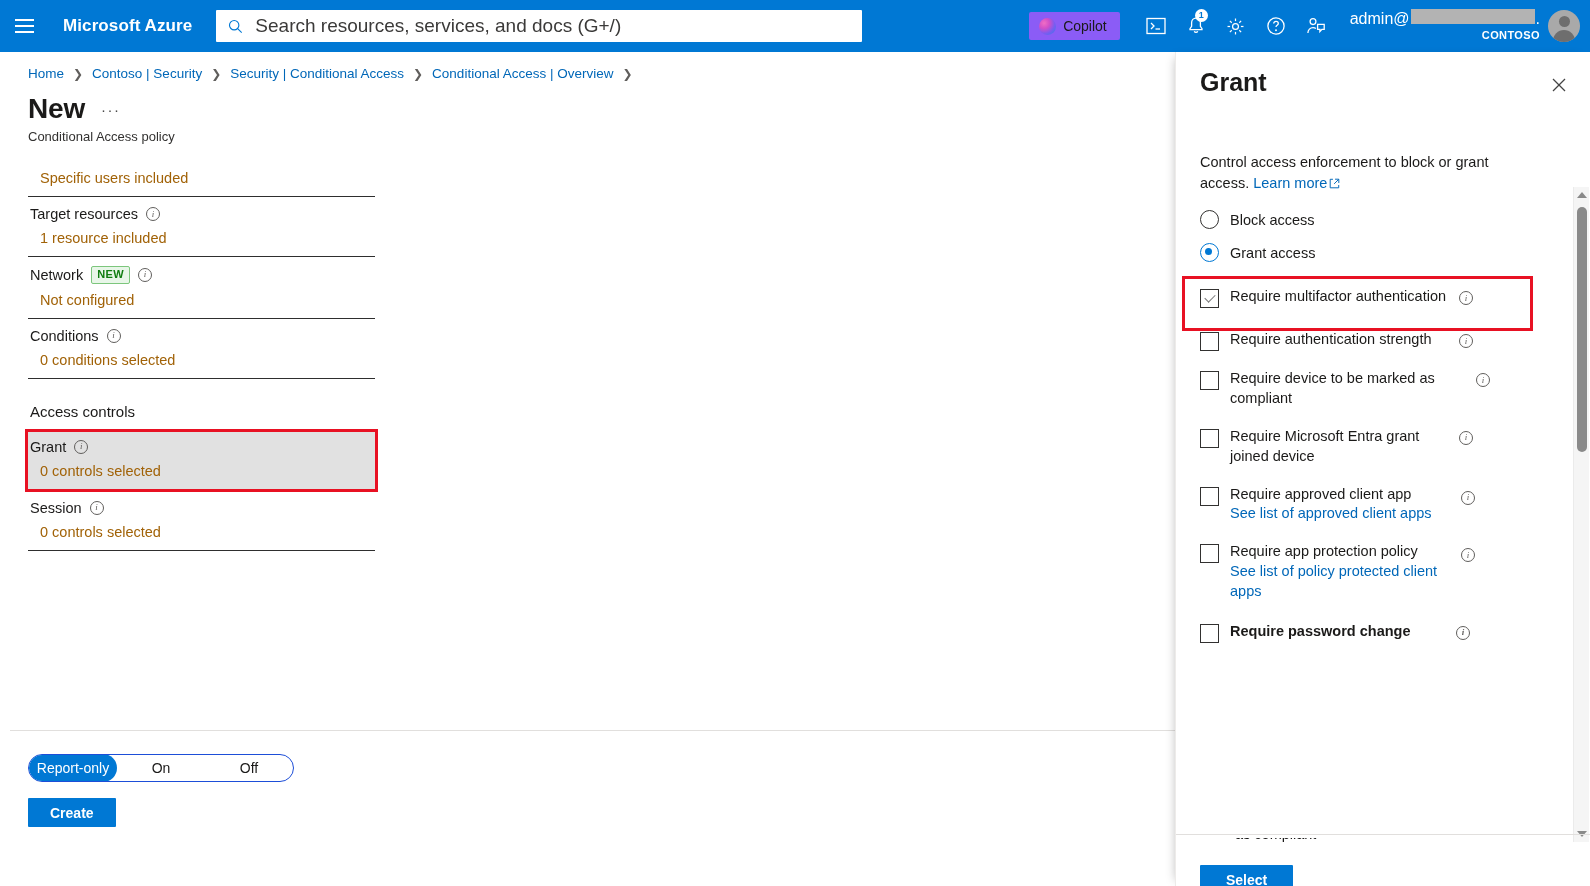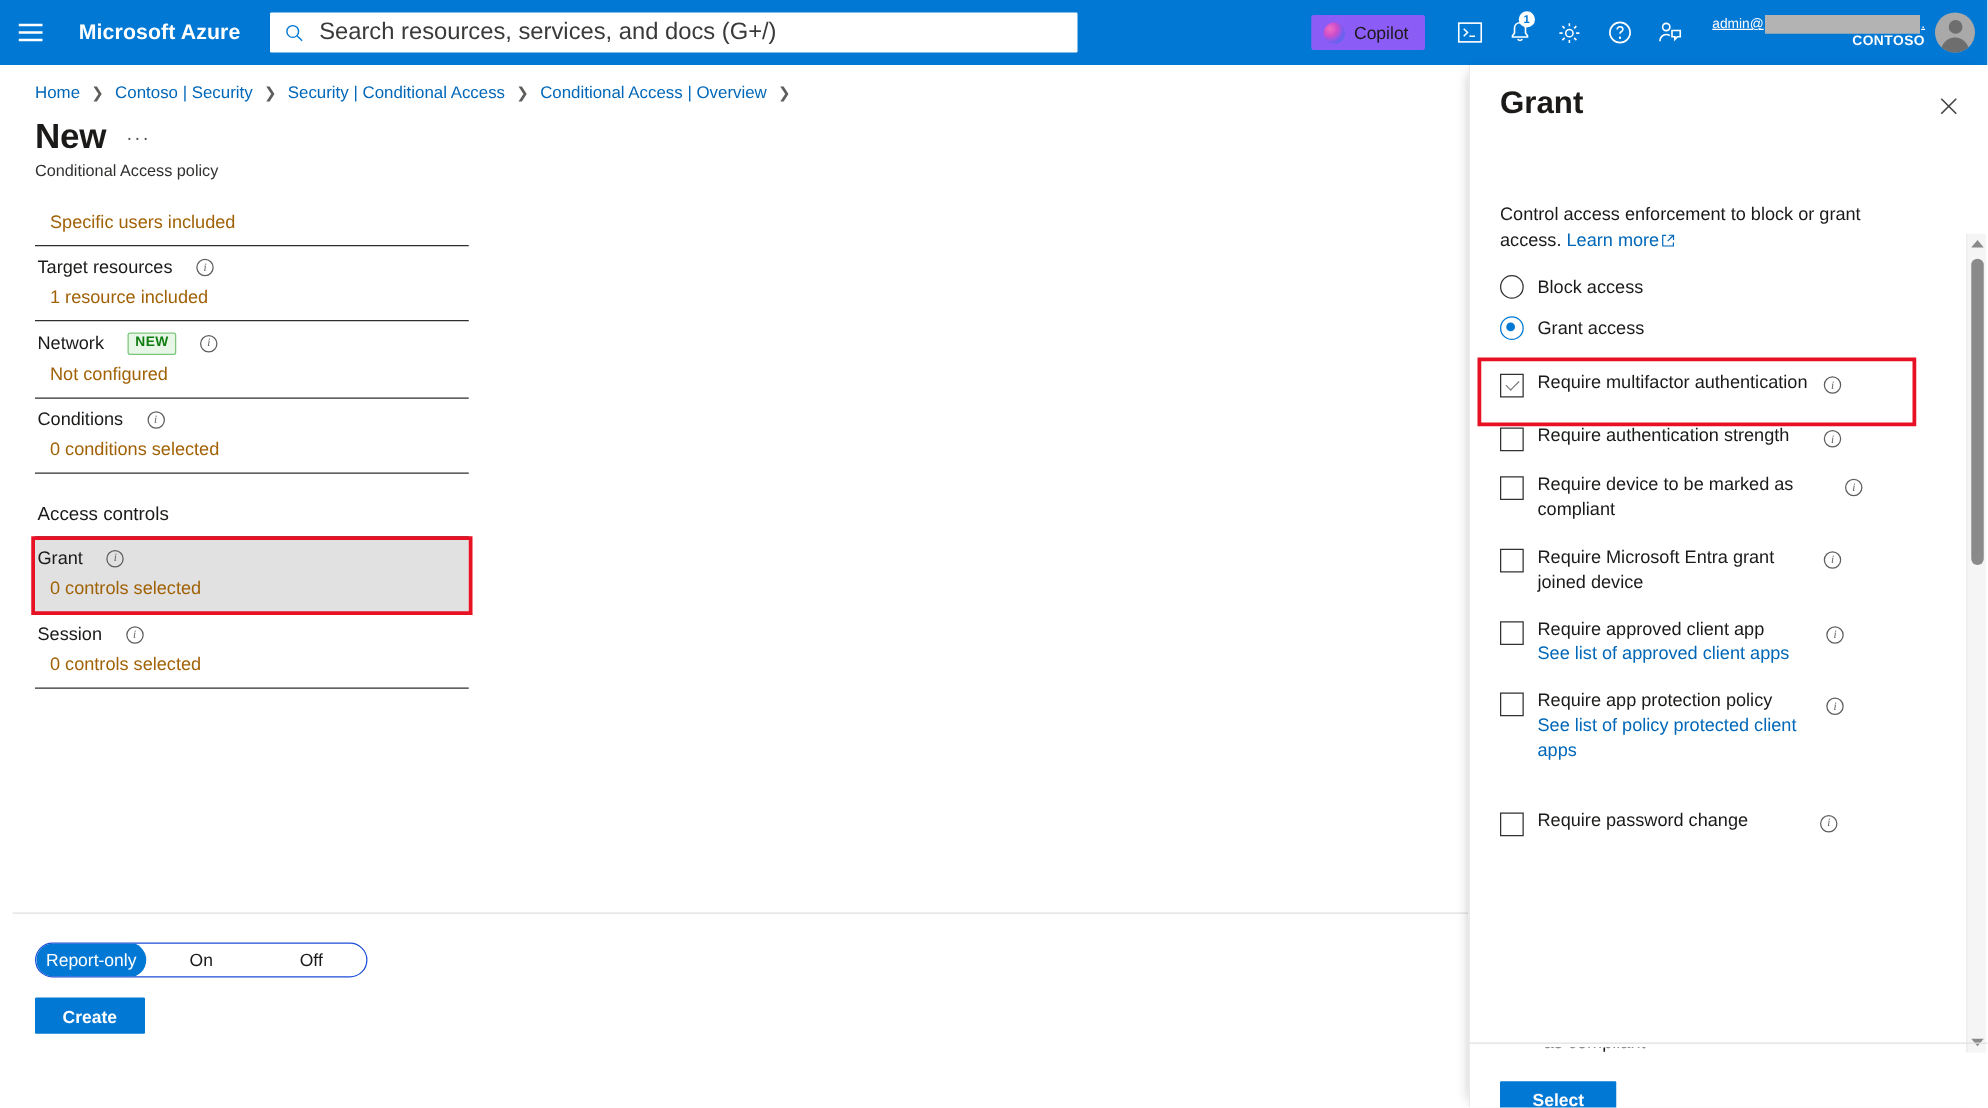--- a/index.html
+++ b/index.html
@@ -67,22 +67,22 @@
     min-width: 13px; height: 13px; border-radius: 7px;
     display: flex; align-items: center; justify-content: center;
     line-height: 1; padding: 0 2px;
   }
   .acct {
     display: flex; align-items: center; margin-left: 14px; cursor: pointer;
     padding-right: 4px;
   }
   .acct-text { text-align: right; margin-right: 8px; line-height: 1.25; }
   .acct-l1 {
-    font-size: 11px; display: flex; align-items: flex-end;
-    justify-content: flex-end; white-space: nowrap; text-decoration: underline;
+    font-size: 16px; display: flex; align-items: flex-start;
+    justify-content: flex-end; white-space: nowrap;
   }
   .redact {
     display: inline-block; width: 124px; height: 15px;
     background: #b3b3b3; margin: 0 1px; vertical-align: middle;
   }
   .acct-l2 { font-size: 11px; font-weight: bold; letter-spacing: .4px; }
   .avatar {
     width: 32px; height: 32px; border-radius: 50%; background: #a9a9a9;
     overflow: hidden; position: relative; flex: none;
   }
@@ -119,21 +119,21 @@
   .page-sub {
     font-size: 13px; color: #323130; padding: 4px 0 0 28px;
   }
 
   .form {
     padding: 18px 0 0 28px; width: 375px;
   }
   .frow { border-bottom: 1px solid #2e2e2e; padding-bottom: 9px; }
   .frow.first { padding-top: 0; }
   .flabel {
-    display: flex; align-items: center; gap: 19px;
+    display: flex; align-items: center; gap: 8px;
     font-size: 14.5px; color: #1b1a19; padding: 9px 0 0 2px;
   }
   .flink {
     font-size: 14.5px; color: #a16207; cursor: pointer;
     padding: 8px 0 0 12px; display: inline-block;
   }
   .info-icon {
     width: 14px; height: 14px; border: 1px solid #605e5c; border-radius: 50%;
     display: inline-flex; align-items: center; justify-content: center;
     font-size: 9px; color: #605e5c; font-style: italic;
@@ -194,21 +194,21 @@
     display: flex; align-items: flex-start; justify-content: space-between;
     padding: 16px 18px 0 24px;
   }
   .panel-title { font-size: 25px; font-weight: bold; color: #1b1a19; }
   .close-x {
     width: 26px; height: 26px; display: flex; align-items: center;
     justify-content: center; cursor: pointer; color: #444; font-size: 17px;
     font-weight: 300; margin-top: 4px;
   }
   .panel-body {
-    position: absolute; top: 78px; left: 0; width: 415px; height: 700px;
+    position: absolute; top: 68px; left: 0; width: 415px; height: 700px;
     overflow: hidden; padding: 0 0 0 24px;
   }
   .panel-desc {
     font-size: 14.5px; color: #1b1a19; line-height: 1.42;
     width: 315px; padding-top: 32px;
   }
   .panel-desc a { color: #0067b8; text-decoration: none; cursor: pointer; }
   .ext-icon { display: inline-block; vertical-align: -1px; margin-left: 2px; }
 
   .radio-row {
@@ -522,21 +522,21 @@
 
       <div class="cb-row" style="margin-top:8px;">
         <span class="cb"></span>
         <span>
           <span class="cb-text" style="display:block;">Require app protection policy</span>
           <span class="cb-sublink">See list of policy protected client apps</span>
         </span>
         <span class="info-icon cb-info" style="position:absolute; left:261px; top:7px;">i</span>
       </div>
 
-      <div class="cb-row" style="margin-top:26px;">
+      <div class="cb-row" style="margin-top:10px;font-weight:bold;">
         <span class="cb"></span>
         <span class="cb-text" style="width:215px;">Require password change</span>
         <span class="info-icon cb-info">i</span>
       </div>
 
     </div>
   </div>
 
   <div class="clip-row">
     <span>as compliant</span>

